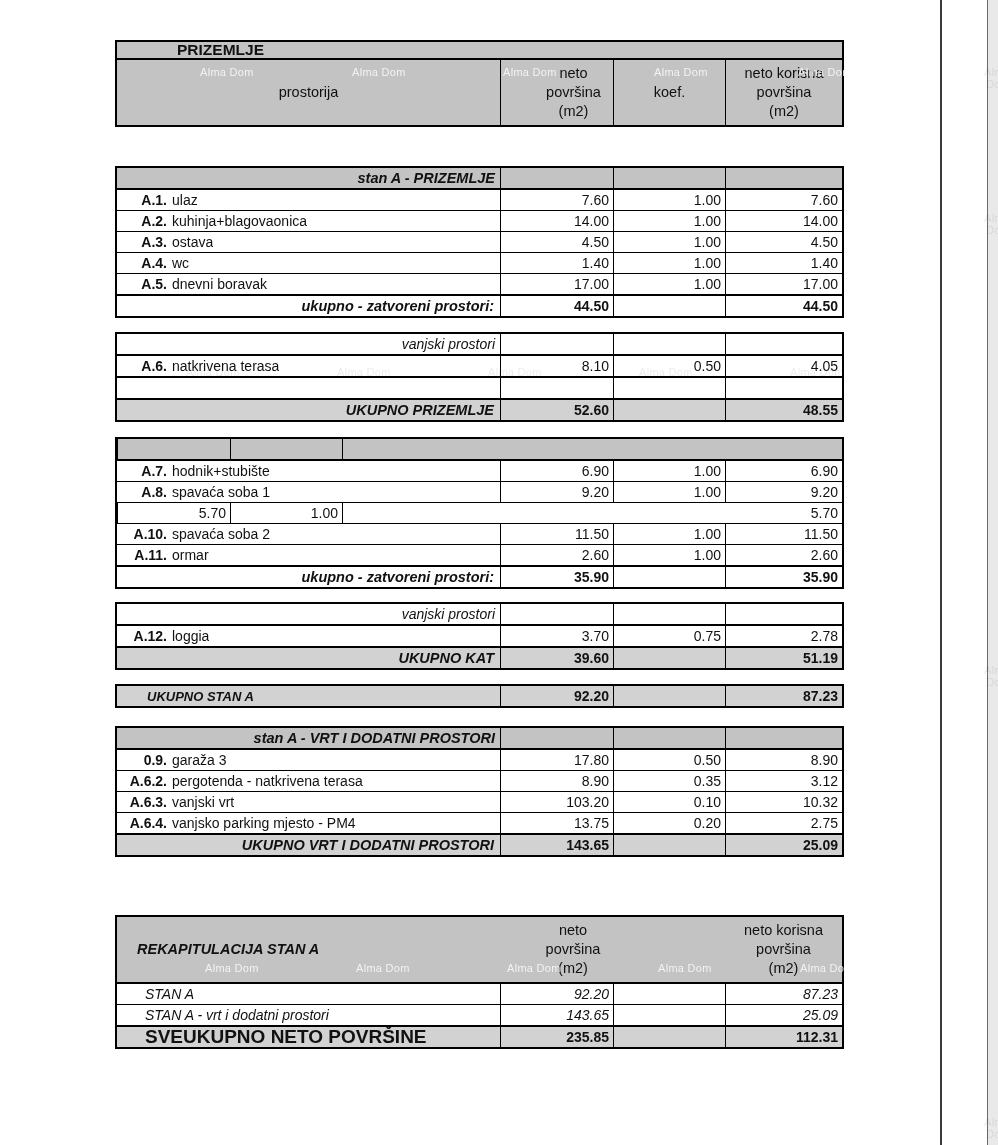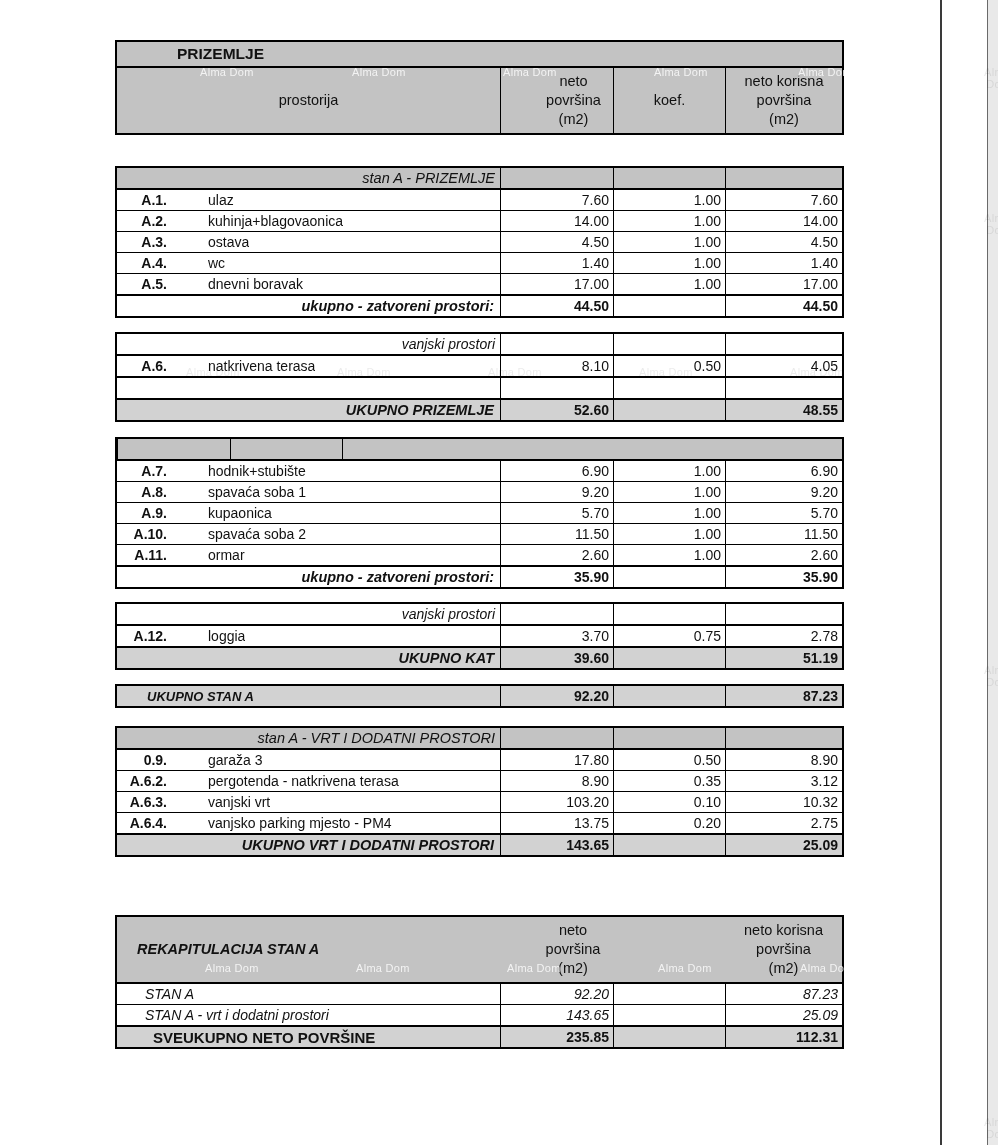--- a/index.html
+++ b/index.html
@@ -19,39 +19,39 @@
   .c1{flex:0 0 383px;}
   .c2{flex:0 0 113px;border-left:1px solid #000;padding-left:33px;}
   .c3{flex:0 0 112px;border-left:1px solid #000;}
   .c4{flex:1 1 auto;border-left:1px solid #000;}
   .noline .c2,.noline .c3,.noline .c4{border-left:none;}
   .num{justify-content:flex-end;padding-right:4px;}
   .b{font-weight:bold;}
   .it{font-style:italic;}
   .gray-row .c{background:#c3c3c3;}
   .tot-row .c{background:#d2d2d2;}
-  .lbl{padding-left:2px;gap:36px;}
+  .lbl{padding-left:2px;}
   .code{display:inline-block;width:48px;text-align:right;font-weight:bold;margin-right:5px;flex:0 0 48px;}
   .nm{overflow:hidden;}
-  .sec-head{justify-content:flex-end;padding-right:5px;font-weight:normal;font-style:italic;font-size:14.5px;}
+  .sec-head{justify-content:flex-end;padding-right:5px;font-weight:bold;font-style:italic;font-size:14.5px;}
   .van-head{justify-content:flex-end;padding-right:5px;font-style:italic;}
   .tot-label{justify-content:flex-end;padding-right:6px;font-weight:bold;font-style:italic;font-size:14.5px;}
   .left-label{justify-content:flex-start;padding-left:30px;font-weight:bold;font-style:italic;font-size:13px;}
   
-  .r-title{height:24px;}
+  .r-title{height:16px;}
   .r-title .c{background:#c3c3c3;}
   .title-txt{font-weight:bold;font-size:15.5px;padding-left:60px;flex:1 1 auto;}
   .r-cols{height:65px;}
   .r-cols .c{background:#c3c3c3;justify-content:center;text-align:center;white-space:pre-line;line-height:1.3;font-size:14.5px;}
   
   .r-rekhead{height:65px;}
   .r-rekhead .c{background:#c3c3c3;justify-content:center;text-align:center;white-space:pre-line;line-height:1.3;font-size:14.5px;}
   .rek-title{justify-content:flex-start !important;text-align:center;padding-left:20px;font-weight:bold;font-size:15px;font-style:italic;}
   .rek-lbl{padding-left:28px;font-style:italic;font-size:14px;}
-  .sve-lbl{padding-left:36px;font-weight:bold;font-size:15px;}
+  .sve-lbl{padding-left:28px;font-weight:bold;font-size:19px;}
   
   .wm{position:absolute;font-size:11px;letter-spacing:.3px;pointer-events:none;z-index:5;text-align:right;}
   .wm-w{color:rgba(255,255,255,.8);}
   .wm-f{color:rgba(60,60,60,.10);}
 </style>
 </head>
 <body>
 
 <div class="tbl" style="top:40px">
   <div class="row r-title noline">
@@ -176,24 +176,20 @@
   <div class="row">
     <div class="c c1 lbl">
         <span class="code">A.8.</span>
         <span class="nm">spavaća soba 1</span>
       </div>
     <div class="c c2 num">9.20</div>
     <div class="c c3 num">1.00</div>
     <div class="c c4 num">9.20</div>
   </div>
   <div class="row">
-    <div class="c c1 lbl">
-        <span class="code">A.9.</span>
-        <span class="nm">kupaonica</span>
-      </div>
     <div class="c c2 num">5.70</div>
     <div class="c c3 num">1.00</div>
     <div class="c c4 num">5.70</div>
   </div>
   <div class="row">
     <div class="c c1 lbl">
         <span class="code">A.10.</span>
         <span class="nm">spavaća soba 2</span>
       </div>
     <div class="c c2 num">11.50</div>

